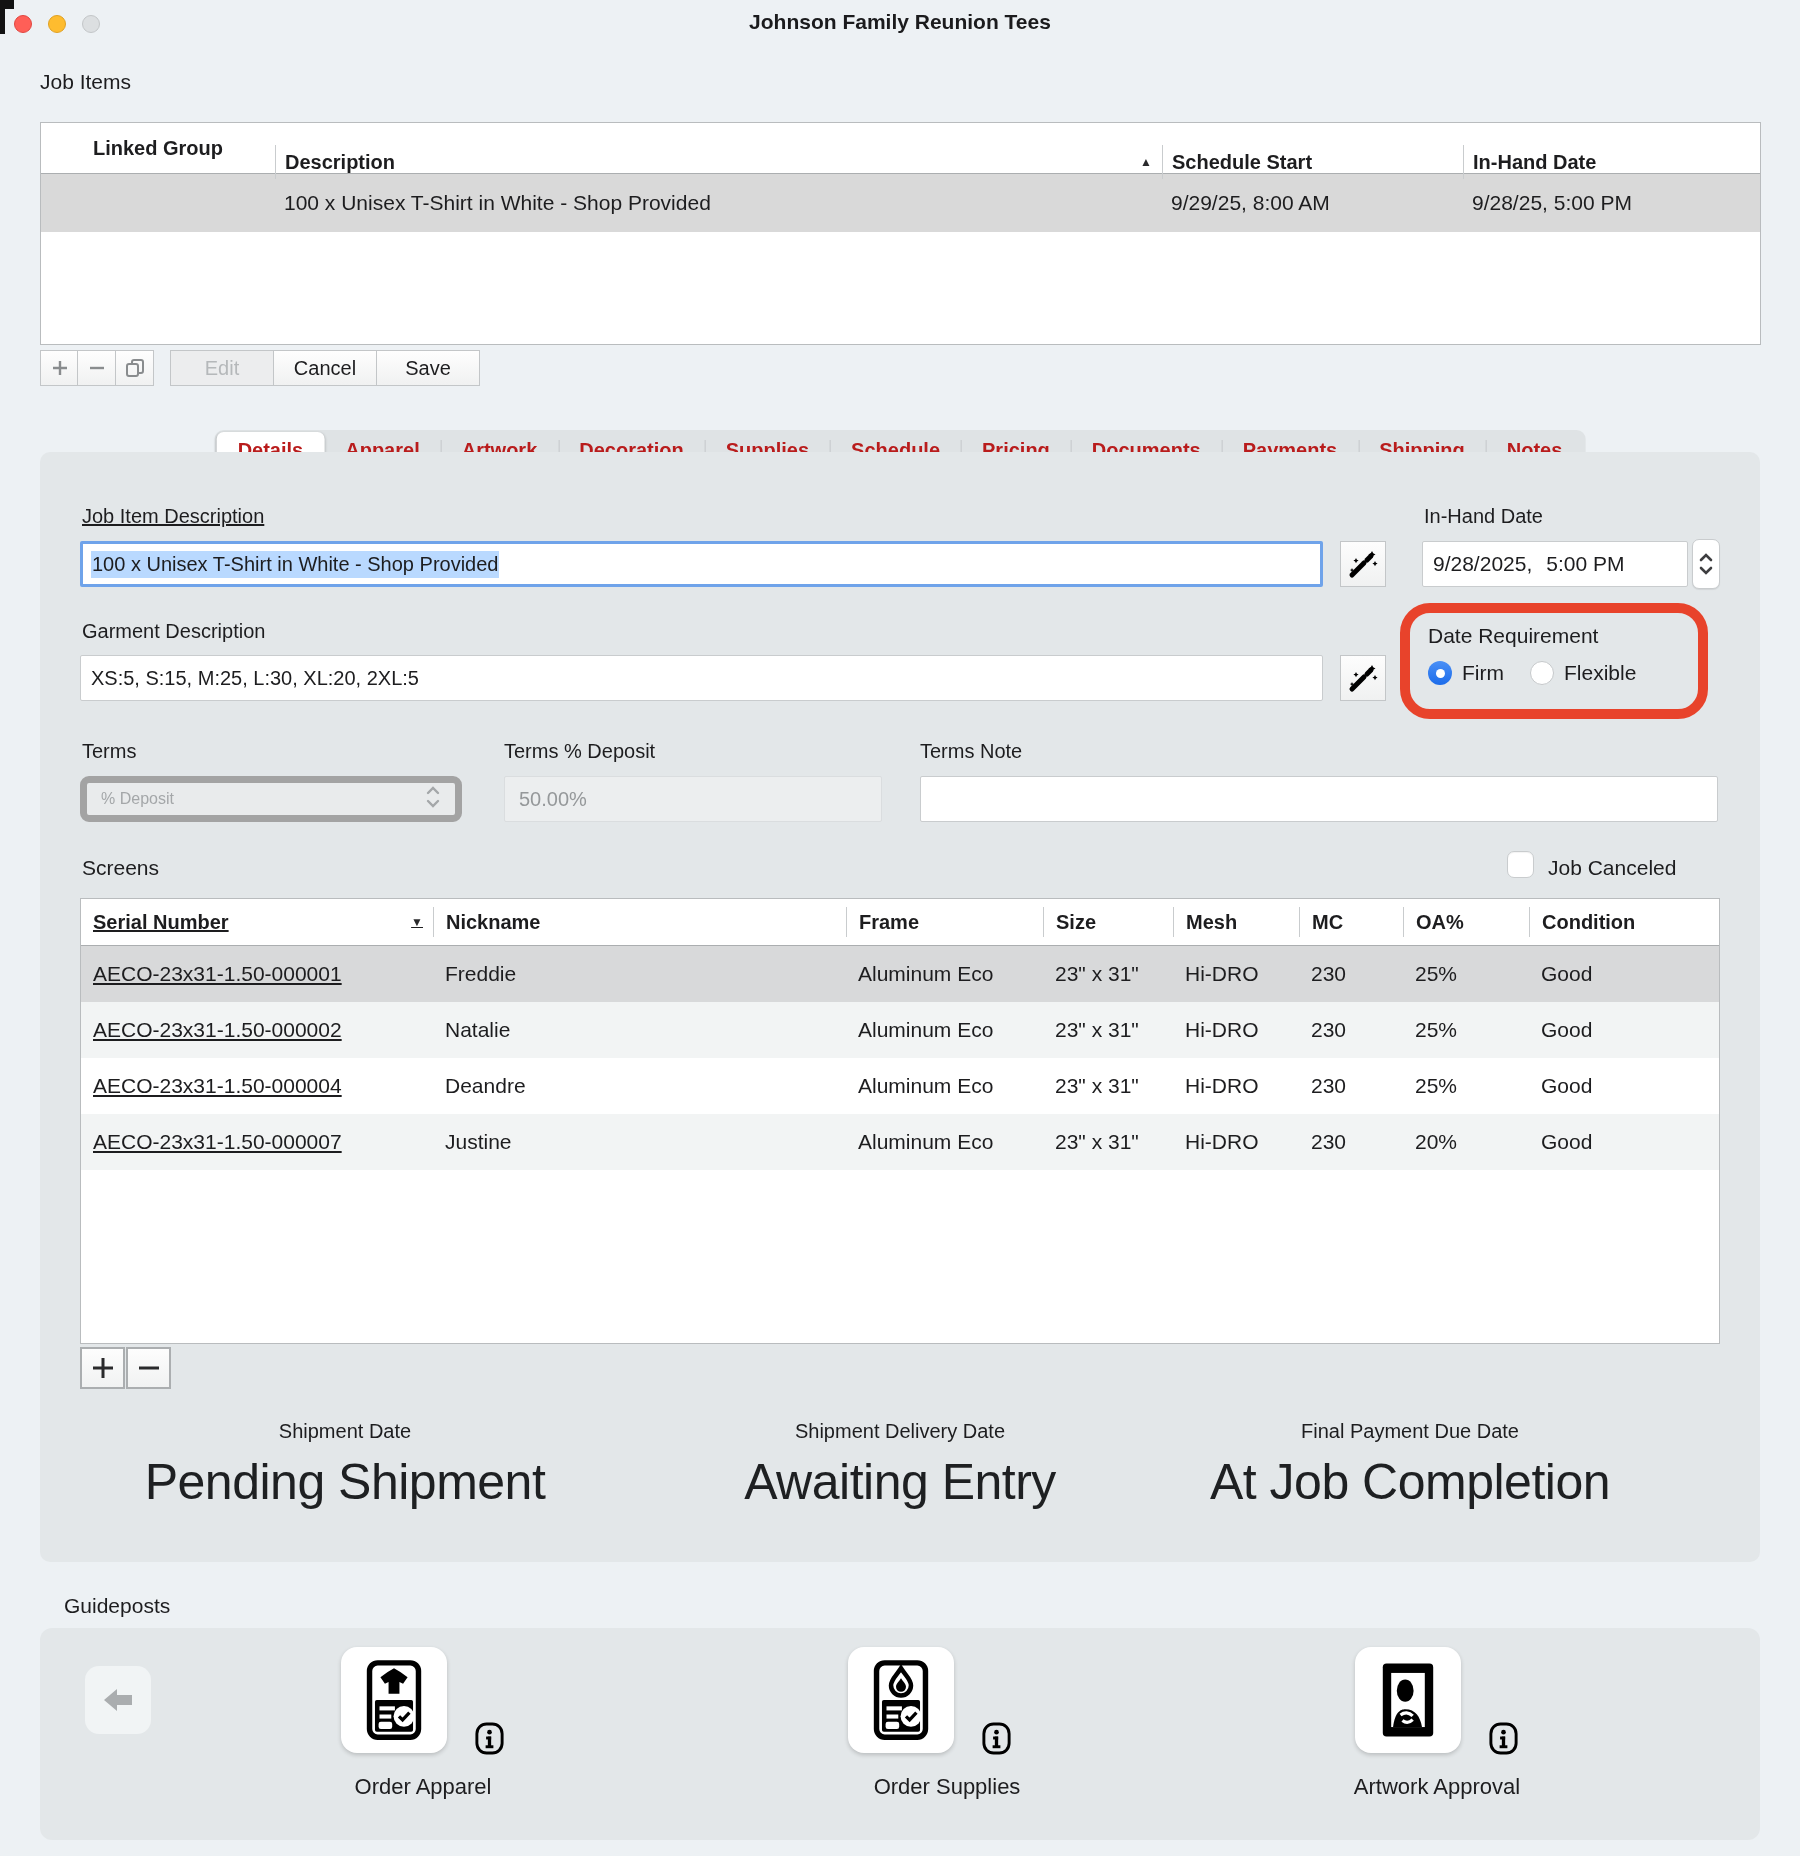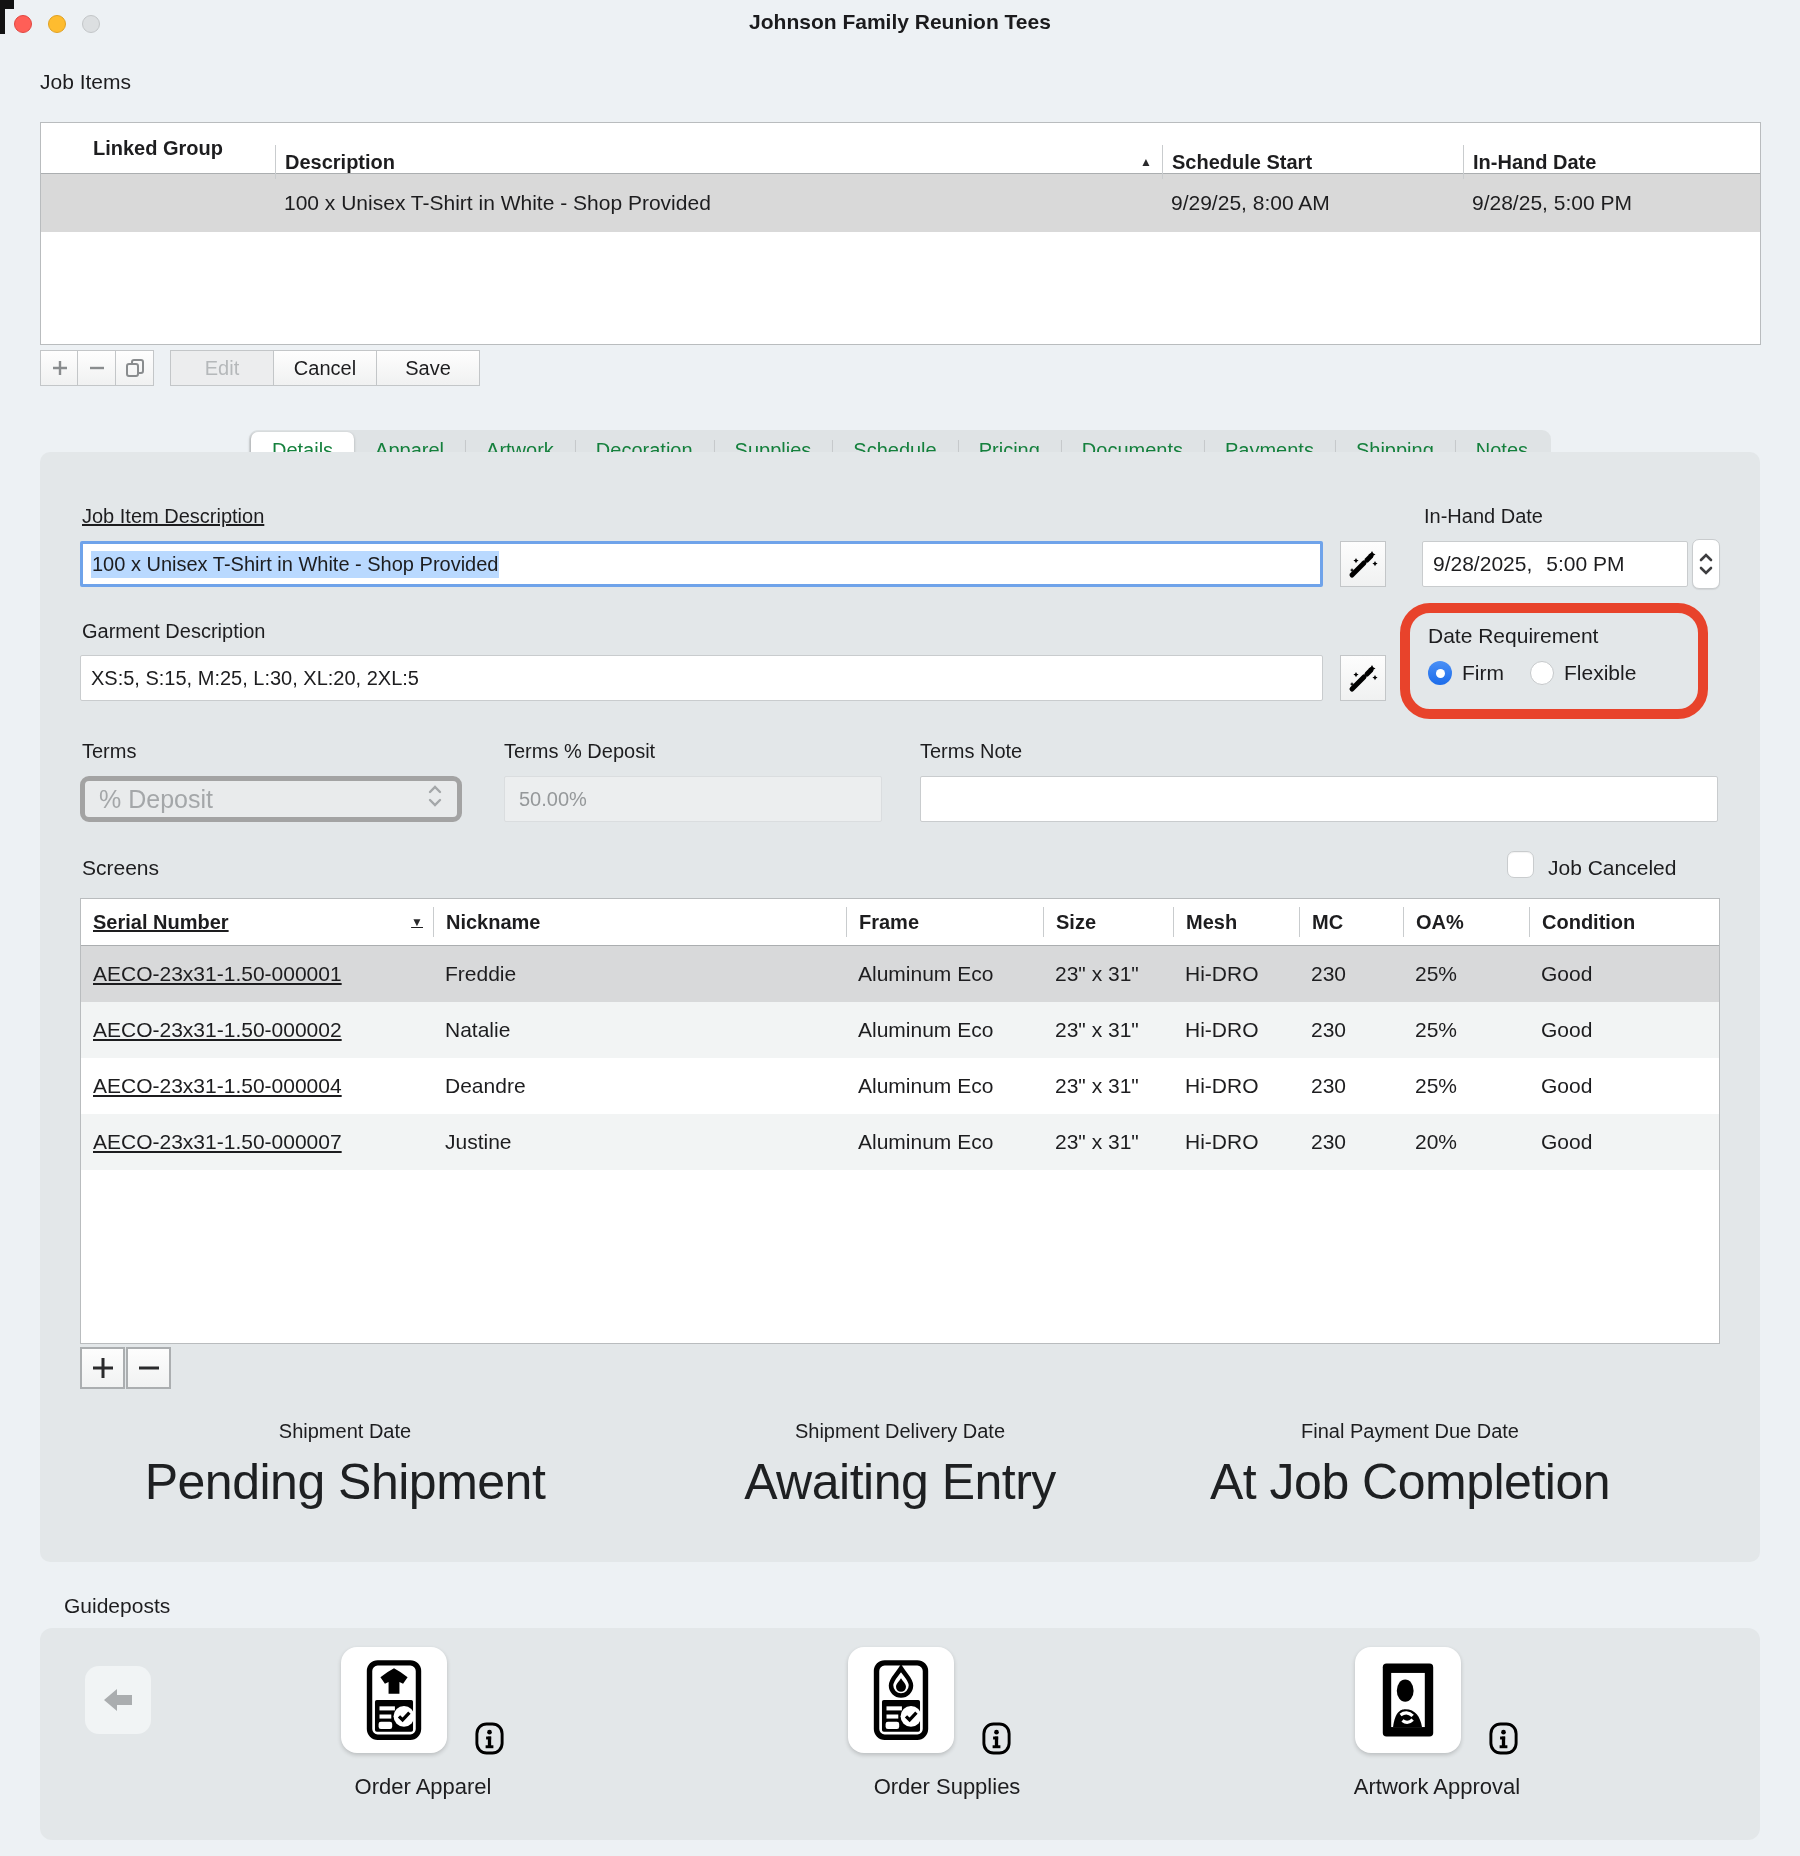--- a/index.html
+++ b/index.html
@@ -41,22 +41,22 @@
        display:flex;align-items:center;justify-content:center;font-size:20px;color:#1d1d1f;}
   .iconbtn{position:absolute;top:350px;width:39px;height:36px;}
   .btn + .btn{margin-left:-1px;}
   .txtgroup{position:absolute;left:170px;top:350px;display:flex;}
   .txtbtn{width:104px;height:36px;}
   .txtbtn.disabled{background:#ECEDEE;color:#B5B8BA;}
 
   
   .tabstrip{position:absolute;left:50%;top:430px;transform:translateX(-50%);
             display:flex;background:#DFE3E5;border-radius:9px;padding:2px;height:40px;box-sizing:border-box;}
-  .tab{position:relative;display:flex;align-items:center;padding:0 21px;font-size:20px;color:#15803d;
-       border-radius:7px;white-space:nowrap;}
+  .tab{position:relative;display:flex;align-items:center;padding:0 21px;font-size:20px;color:#b91c1c;
+       border-radius:7px;white-space:nowrap;font-weight:bold;}
   .tab.active{background:#FFFFFF;box-shadow:0 1px 3px rgba(0,0,0,0.25);}
   .tab.divider::before{content:"";position:absolute;left:0;top:8px;bottom:8px;width:1px;background:#C5C8CA;}
 
   
   .panel{position:absolute;left:40px;top:452px;width:1720px;height:1110px;
          background:#E3E7E9;border-radius:10px;}
   .flabel{position:absolute;font-size:20px;color:#1d1d1f;}
   .flabel.u{text-decoration:underline;}
   .field{position:absolute;box-sizing:border-box;background:#fff;border:1px solid #C9CCCE;
          font-size:20px;display:flex;align-items:center;padding-left:10px;border-radius:2px;}
@@ -66,22 +66,22 @@
            background:linear-gradient(#FDFDFD,#F0F1F1);display:flex;align-items:center;justify-content:center;}
   .stepper{position:absolute;width:28px;height:50px;background:#fff;border:1px solid #C9CCCE;
            border-radius:7px;box-sizing:border-box;display:flex;flex-direction:column;
            align-items:center;justify-content:center;gap:4px;box-shadow:0 1px 1px rgba(0,0,0,.08);}
   .annot{position:absolute;border:10px solid #E8432B;border-radius:30px;}
   .radio{width:24px;height:24px;border-radius:50%;box-sizing:border-box;display:inline-block;}
   .radio.on{background:linear-gradient(#4A90F6,#1C6CEA);position:relative;}
   .radio.on::after{content:"";position:absolute;left:7.5px;top:7.5px;width:9px;height:9px;border-radius:50%;background:#fff;}
   .radio.off{background:#fff;border:1px solid #C6C9CB;}
   .radiorow{position:absolute;display:flex;align-items:center;font-size:21px;}
-  .dd{position:absolute;box-sizing:border-box;background:#E9EBEC;border:5px solid #a3a3a3;border-radius:9px;
-      font-size:25px;color:#A4A7A9;display:flex;align-items:center;padding:0 14px;}
+  .dd{position:absolute;box-sizing:border-box;background:#E9EBEC;border:7px solid #a3a3a3;border-radius:9px;
+      font-size:16px;color:#A4A7A9;display:flex;align-items:center;padding:0 14px;}
   .dd .chev{margin-left:auto;}
   .disfield{position:absolute;box-sizing:border-box;background:#ECEEEF;border:1px solid #DADDDF;
             font-size:20px;color:#95989A;display:flex;align-items:center;padding-left:14px;border-radius:2px;}
   .checkbox{position:absolute;width:27px;height:27px;background:#fff;border:1px solid #C9CCCE;
             border-radius:7px;box-sizing:border-box;box-shadow:inset 0 1px 1px rgba(0,0,0,.05);}
 
   
   .sc-table{position:absolute;left:40px;top:446px;width:1640px;height:446px;background:#fff;
             border:1px solid #B9BCBE;box-sizing:border-box;}
   .sc-head{display:flex;height:46px;border-bottom:1px solid #ABAEB0;align-items:center;background:#fff;}

